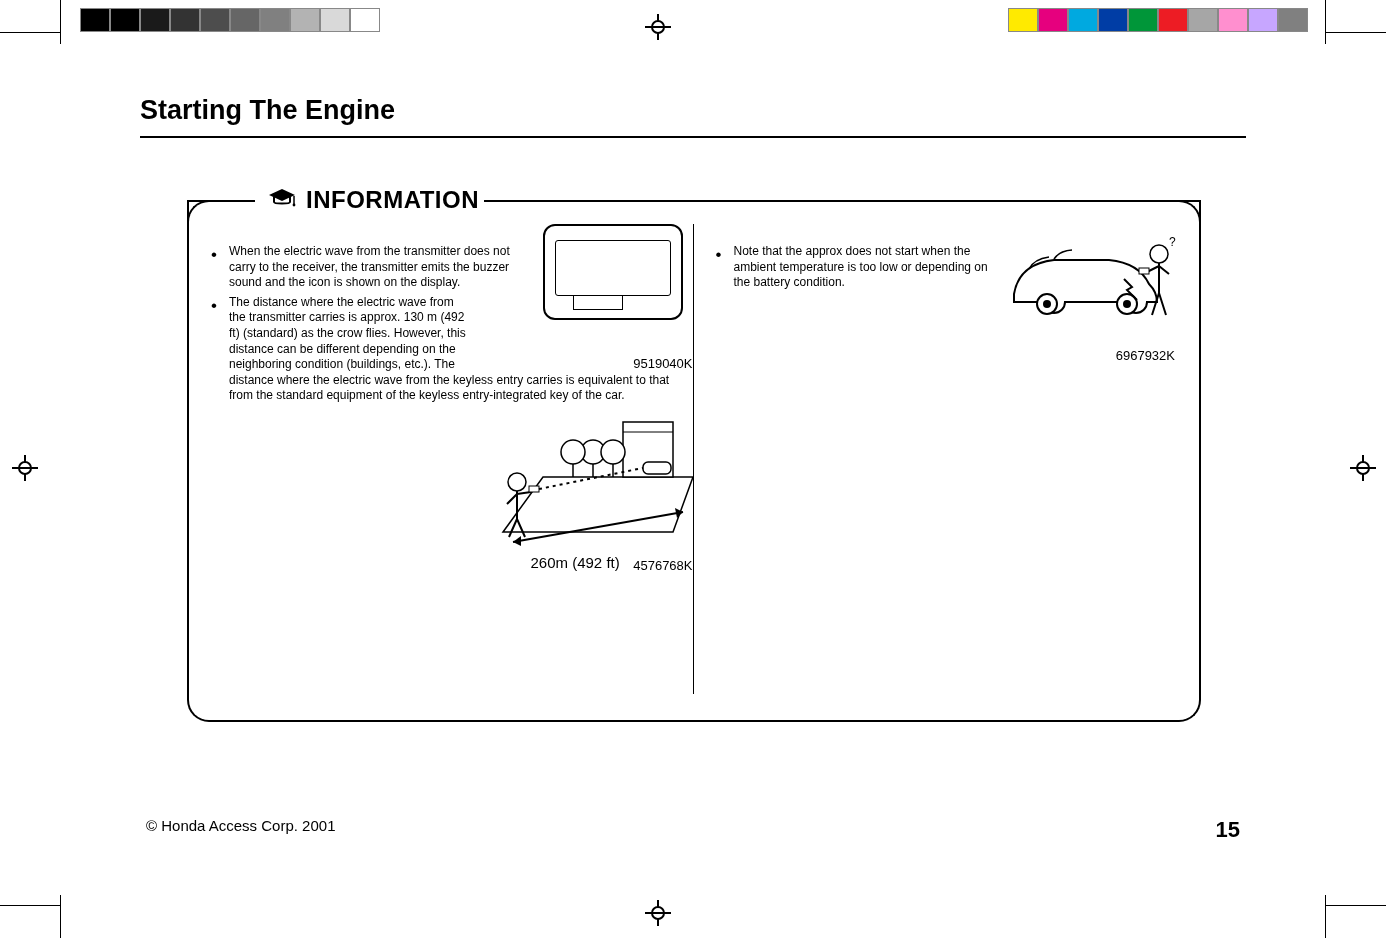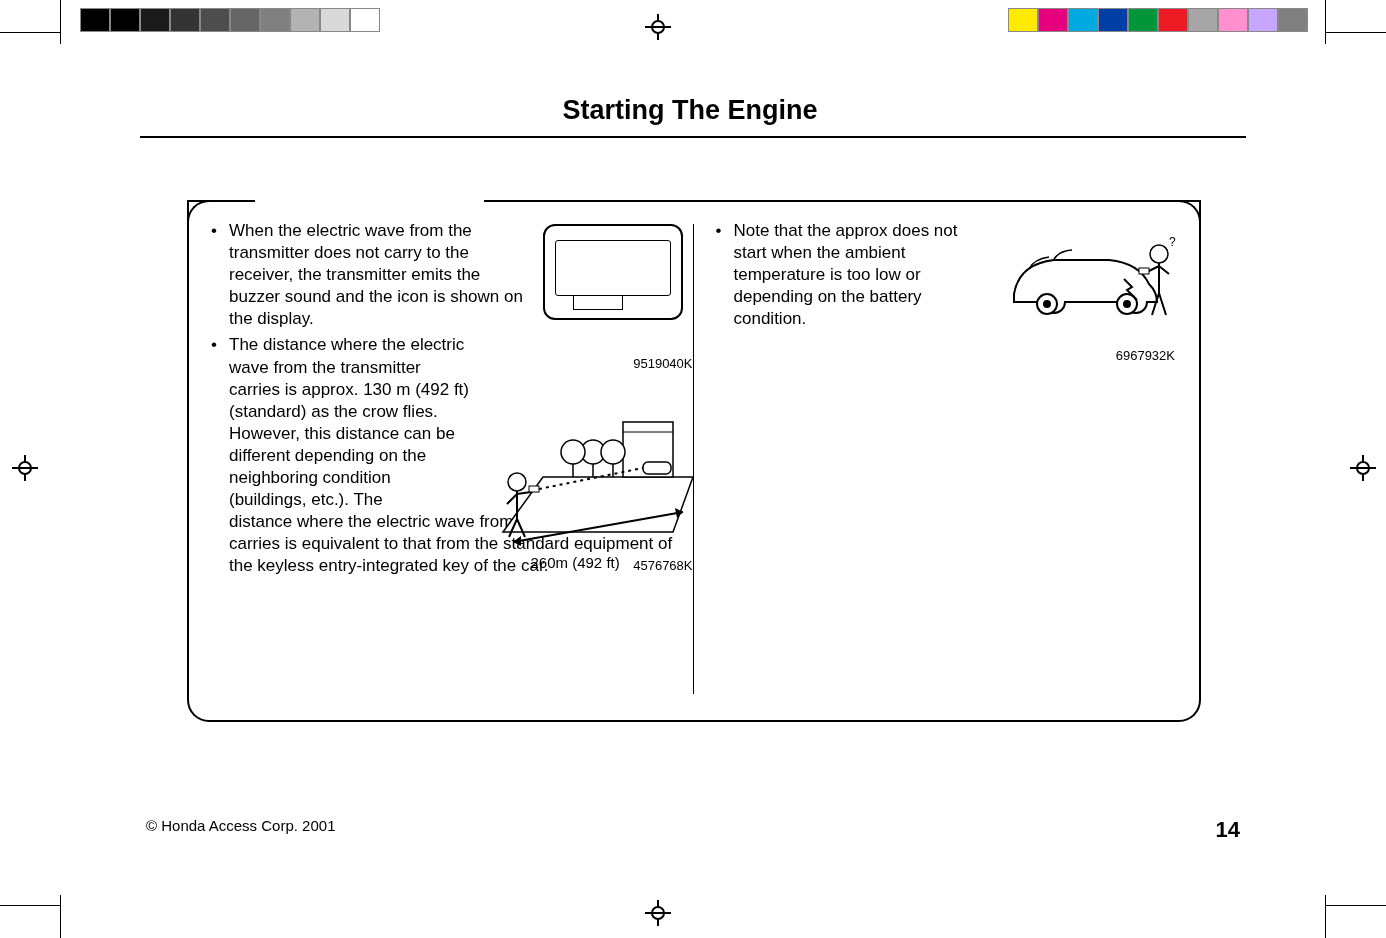--- a/index.html
+++ b/index.html
@@ -45,21 +45,21 @@
   .corner-line.bl-v { left: 60px; top: 895px; width: 1px; height: 44px; }
   .corner-line.br-h { right: 0; top: 905px; width: 60px; height: 1px; }
   .corner-line.br-v { right: 60px; top: 895px; width: 1px; height: 44px; }
 
   
   .page {
     position: absolute;
     left: 140px; right: 140px; top: 95px; bottom: 95px;
   }
   .page-title {
-    text-align: center;
+    text-align: left;
     font-size: 27px;
     font-weight: bold;
     padding-right: 6px;
   }
   .title-rule {
     border: 0; border-top: 2px solid #000;
     margin-top: 10px;
   }
 
   
@@ -103,21 +103,21 @@
     background: #fff;
   }
   .info-box::before { left: -2px; border-right: none; border-bottom: none; border-top-left-radius: 22px; }
   .info-box::after  { right: -2px; border-left: none; border-bottom: none; border-top-right-radius: 22px; }
 
   .cols { display: flex; height: 100%; }
   .col-left { flex: 1; padding-right: 18px; position: relative; }
   .col-div  { width: 0; border-left: 1.5px solid #000; margin: 4px 0; }
   .col-right{ flex: 1; padding-left: 20px; position: relative; }
 
-  ul.info-list { list-style: none; font-size: 17px; line-height: 1.3; }
+  ul.info-list { list-style: none; font-size: 12px; line-height: 1.3; margin-top: 24px; }
   ul.info-list > li { position: relative; padding-left: 20px; margin-bottom: 4px; }
   ul.info-list > li::before {
     content: "•"; position: absolute; left: 2px; top: 0; font-size: 17px;
   }
   .narrow1 { display: block; max-width: 300px; }
   .narrow2 { display: block; max-width: 240px; }
   .narrow3 { display: block; max-width: 260px; }
 
   
   .fig { position: absolute; }
@@ -205,20 +205,31 @@
 <div class="corner-line br-h"></div>
 <div class="corner-line br-v"></div>
 
 <div class="page">
 
   <div class="page-title">Starting The Engine</div>
   <hr class="title-rule">
 
   <div class="info-heading-row">
     <div class="stub"></div>
+    <div class="info-heading">
+      <span class="cap">
+        <svg width="28" height="20" viewBox="0 0 28 20">
+          <polygon points="14,2 27,8 14,14 1,8" fill="#000"></polygon>
+          <path d="M6 10 v5 c0 2 16 2 16 0 v-5" fill="none" stroke="#000" stroke-width="2"></path>
+          <line x1="26" y1="9" x2="26" y2="17" stroke="#000" stroke-width="1.5"></line>
+          <circle cx="26" cy="18" r="1.4" fill="#000"></circle>
+        </svg>
+      </span>
+      <span class="label">INFORMATION</span>
+    </div>
     <div class="rest"></div>
   </div>
 
   <div class="info-box">
     <div class="cols">
 
       <div class="col-left">
         <ul class="info-list">
           <li>
             <span class="narrow1">When the electric wave from the transmitter does not carry to the receiver, the transmitter emits the buzzer sound and the icon is shown on the display.</span>
@@ -296,15 +307,15 @@
             <path d="M115 55 l8 8 l-5 3 l10 10" fill="none" stroke="#000" stroke-width="2"></path>
           </svg>
           <span class="fig-label lbl3">6967932K</span>
         </div>
       </div>
     </div>
   </div>
 
   <div class="footer">
     <span>© Honda Access Corp. 2001</span>
-    <span class="pg">14</span>
+    <span class="pg">15</span>
   </div>
 </div>
 
 </body></html>

